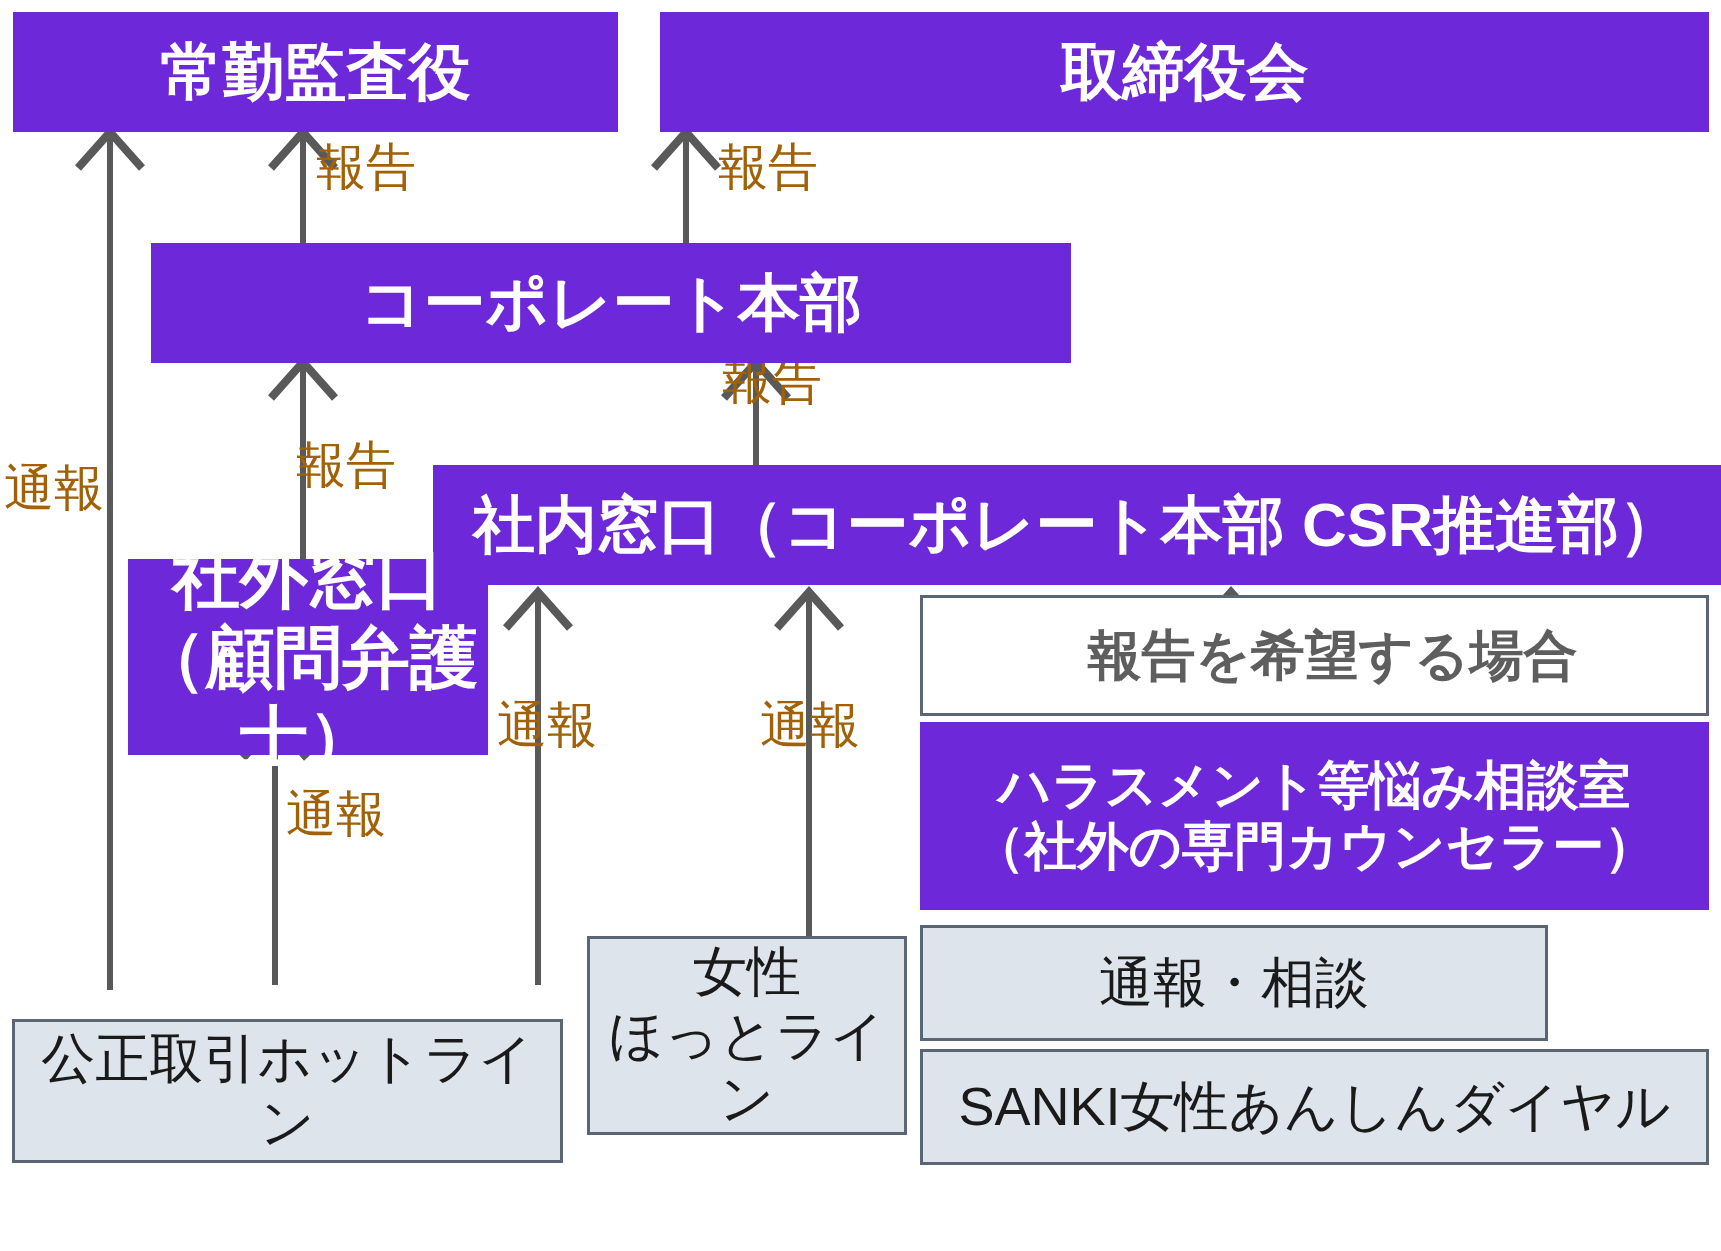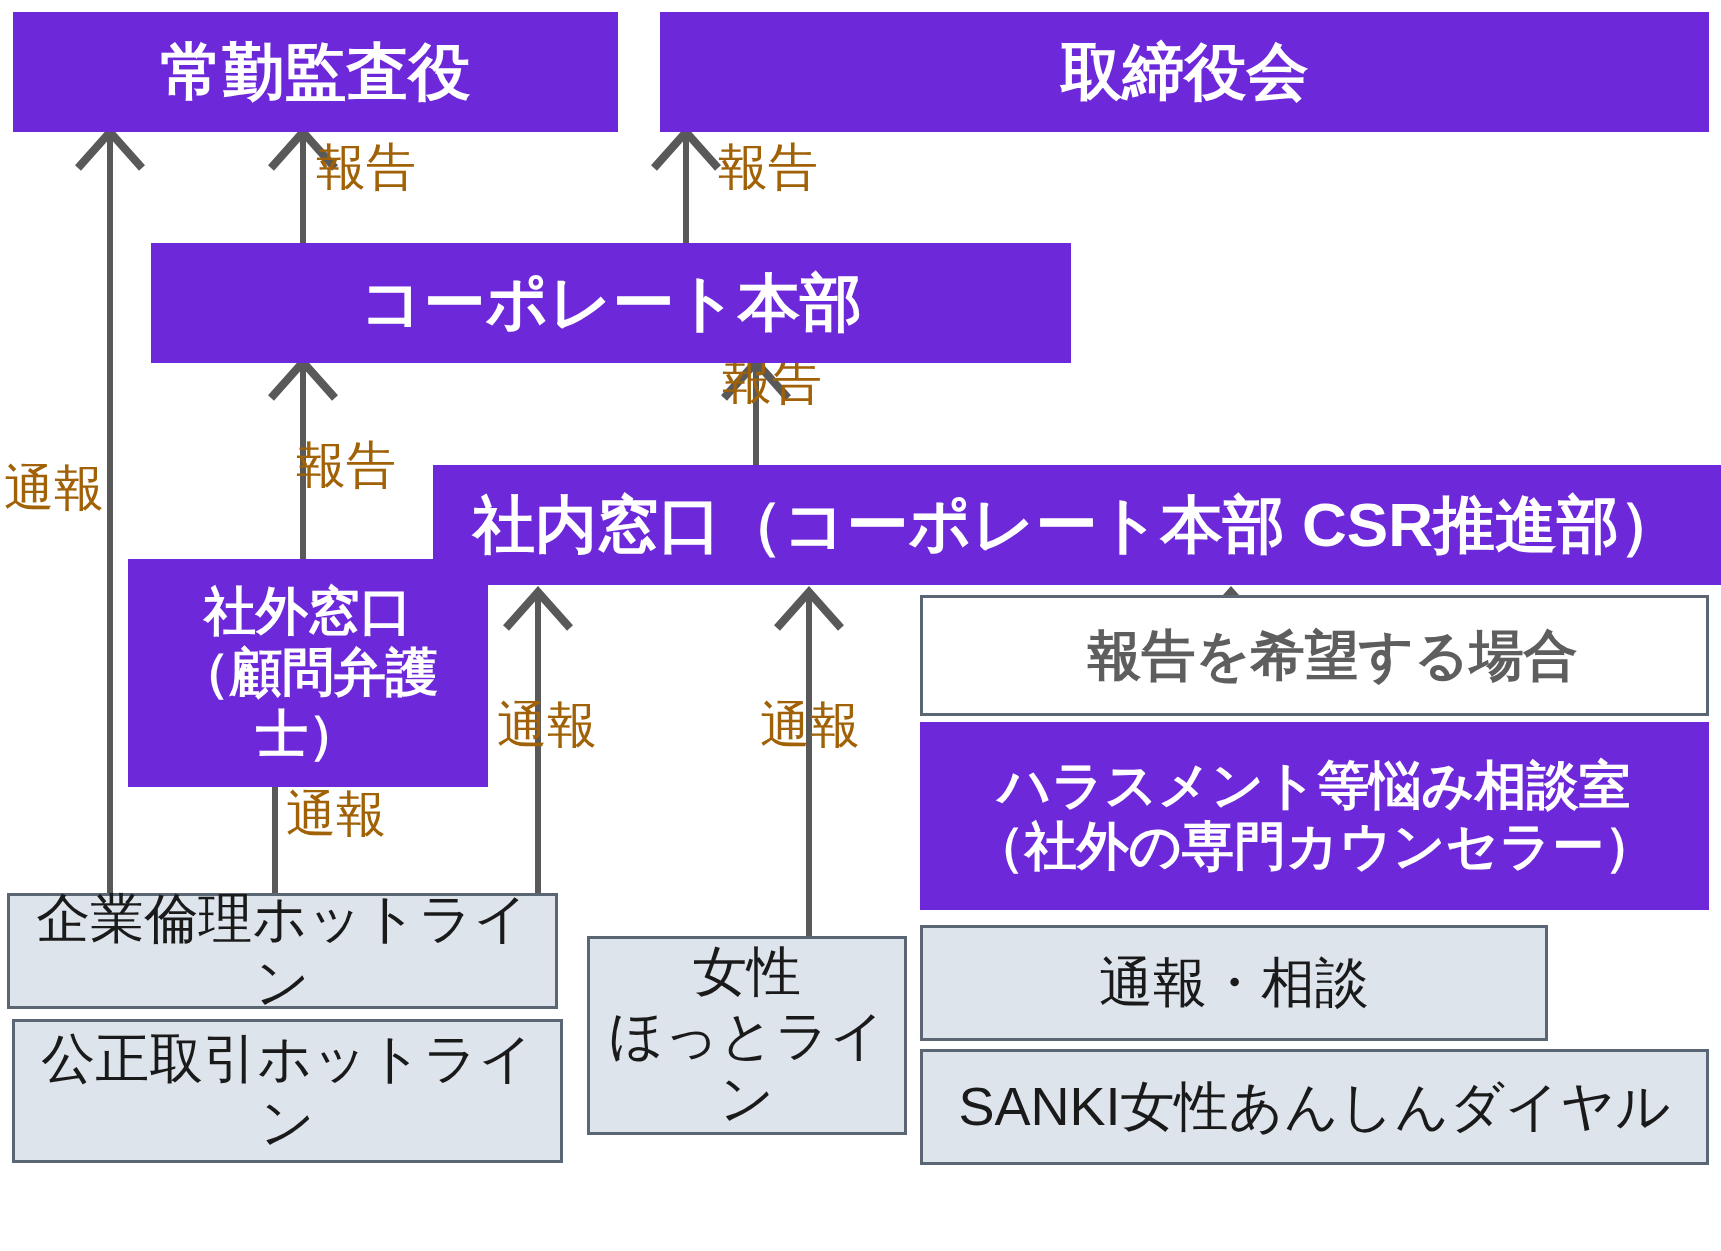--- a/index.html
+++ b/index.html
@@ -136,29 +136,28 @@
   <div class="edge-label" style="left:286px; top:789px; font-size:50px;">通報</div>
 
   <div class="box dark" style="left:13px; top:12px; width:605px; height:120px; font-size:62px;">常勤監査役</div>
 
   <div class="box dark" style="left:660px; top:12px; width:1049px; height:120px; font-size:62px;">取締役会</div>
 
   <div class="box dark" style="left:151px; top:243px; width:920px; height:120px; font-size:62px;">コーポレート本部</div>
 
   <div class="box dark" style="left:433px; top:465px; width:1288px; height:120px; font-size:62px;">社内窓口（コーポレート本部 CSR推進部）</div>
 
-  <div class="box dark" style="left:128px; top:559px; width:360px; height:228px; font-size:52px;">社外窓口
+  <div class="box dark" style="left:128px; top:559px; width:360px; height:196px; font-size:68px;">社外窓口
 （顧問弁護士）</div>
 
   <div class="box white" style="left:920px; top:595px; width:789px; height:121px; font-size:54px;padding-left:36px;">報告を希望する場合</div>
 
   <div class="box dark" style="left:920px; top:722px; width:789px; height:188px; font-size:52px;">ハラスメント等悩み相談室
 （社外の専門カウンセラー）</div>
 
-  <div class="box light" style="left:7px; top:893px; width:551px; height:116px; font-size:54px;">企業倫理ホットライン</div>
 
   <div class="box light" style="left:12px; top:1019px; width:551px; height:144px; font-size:54px;">公正取引ホットライン</div>
 
   <div class="box light" style="left:587px; top:936px; width:320px; height:199px; font-size:54px;">女性
 ほっとライン</div>
 
   <div class="box light" style="left:920px; top:925px; width:628px; height:116px; font-size:54px;">通報・相談</div>
 
   <div class="box light" style="left:920px; top:1049px; width:789px; height:116px; font-size:54px;">SANKI女性あんしんダイヤル</div>
 

